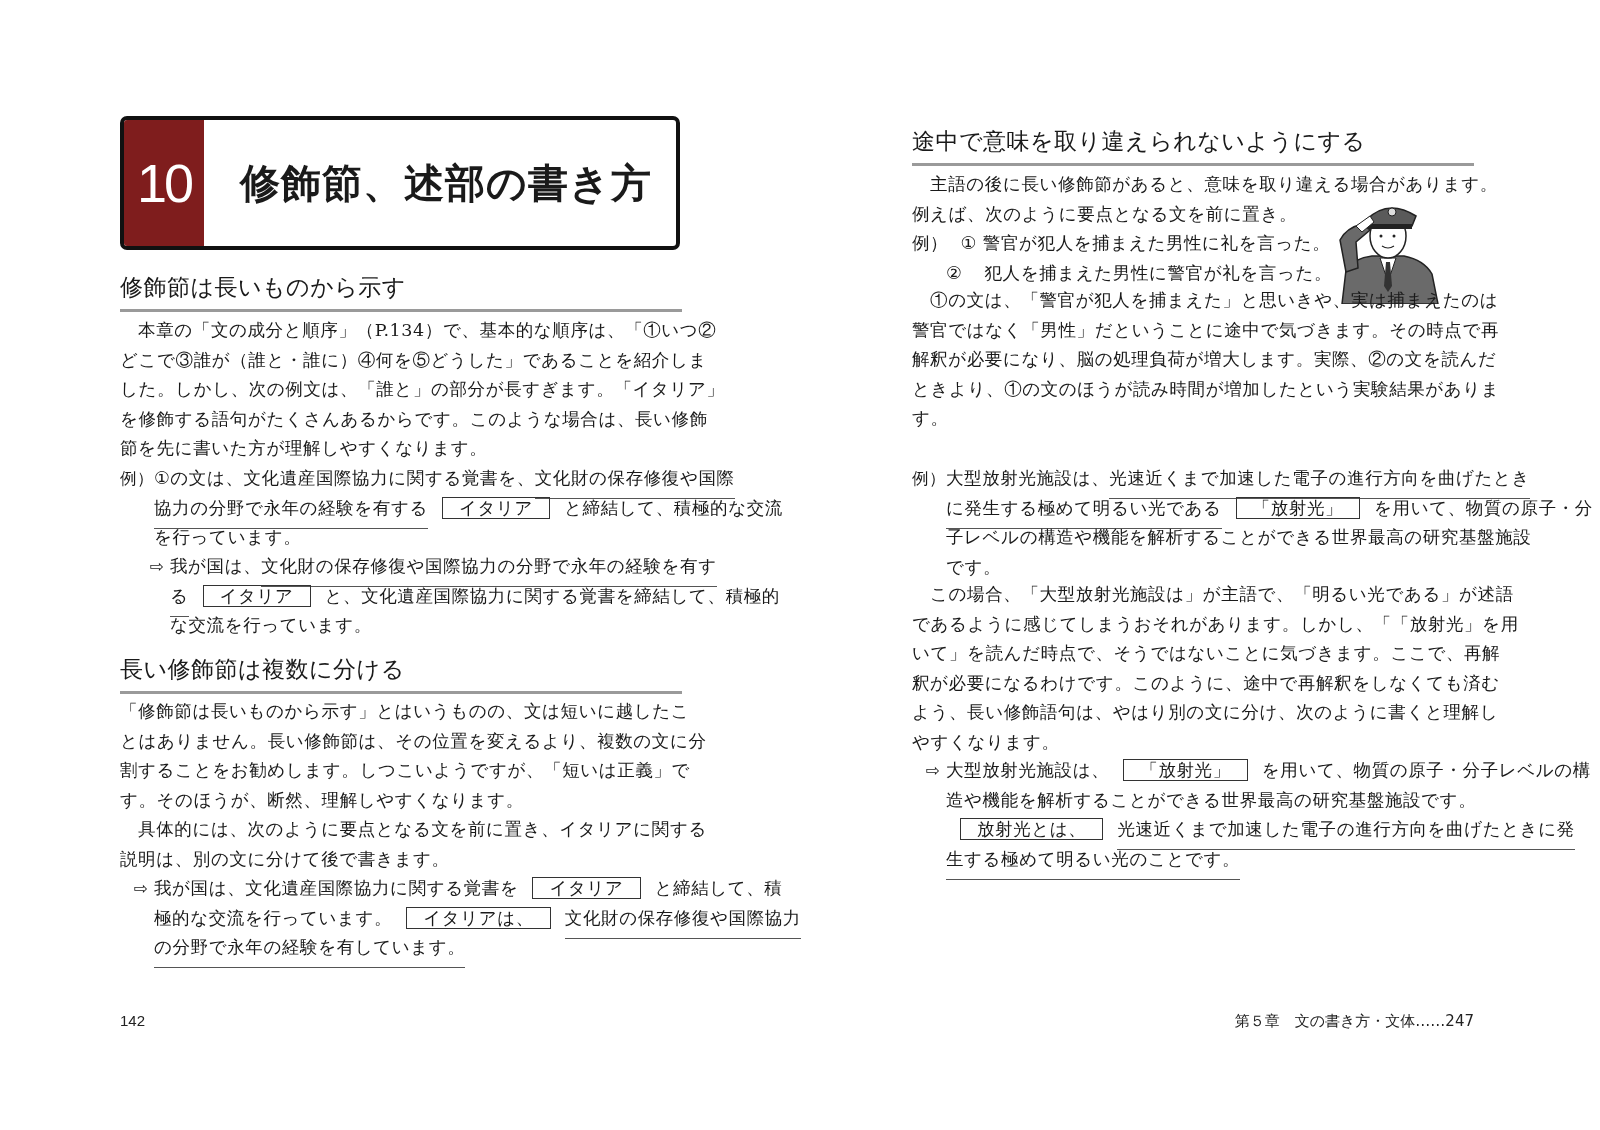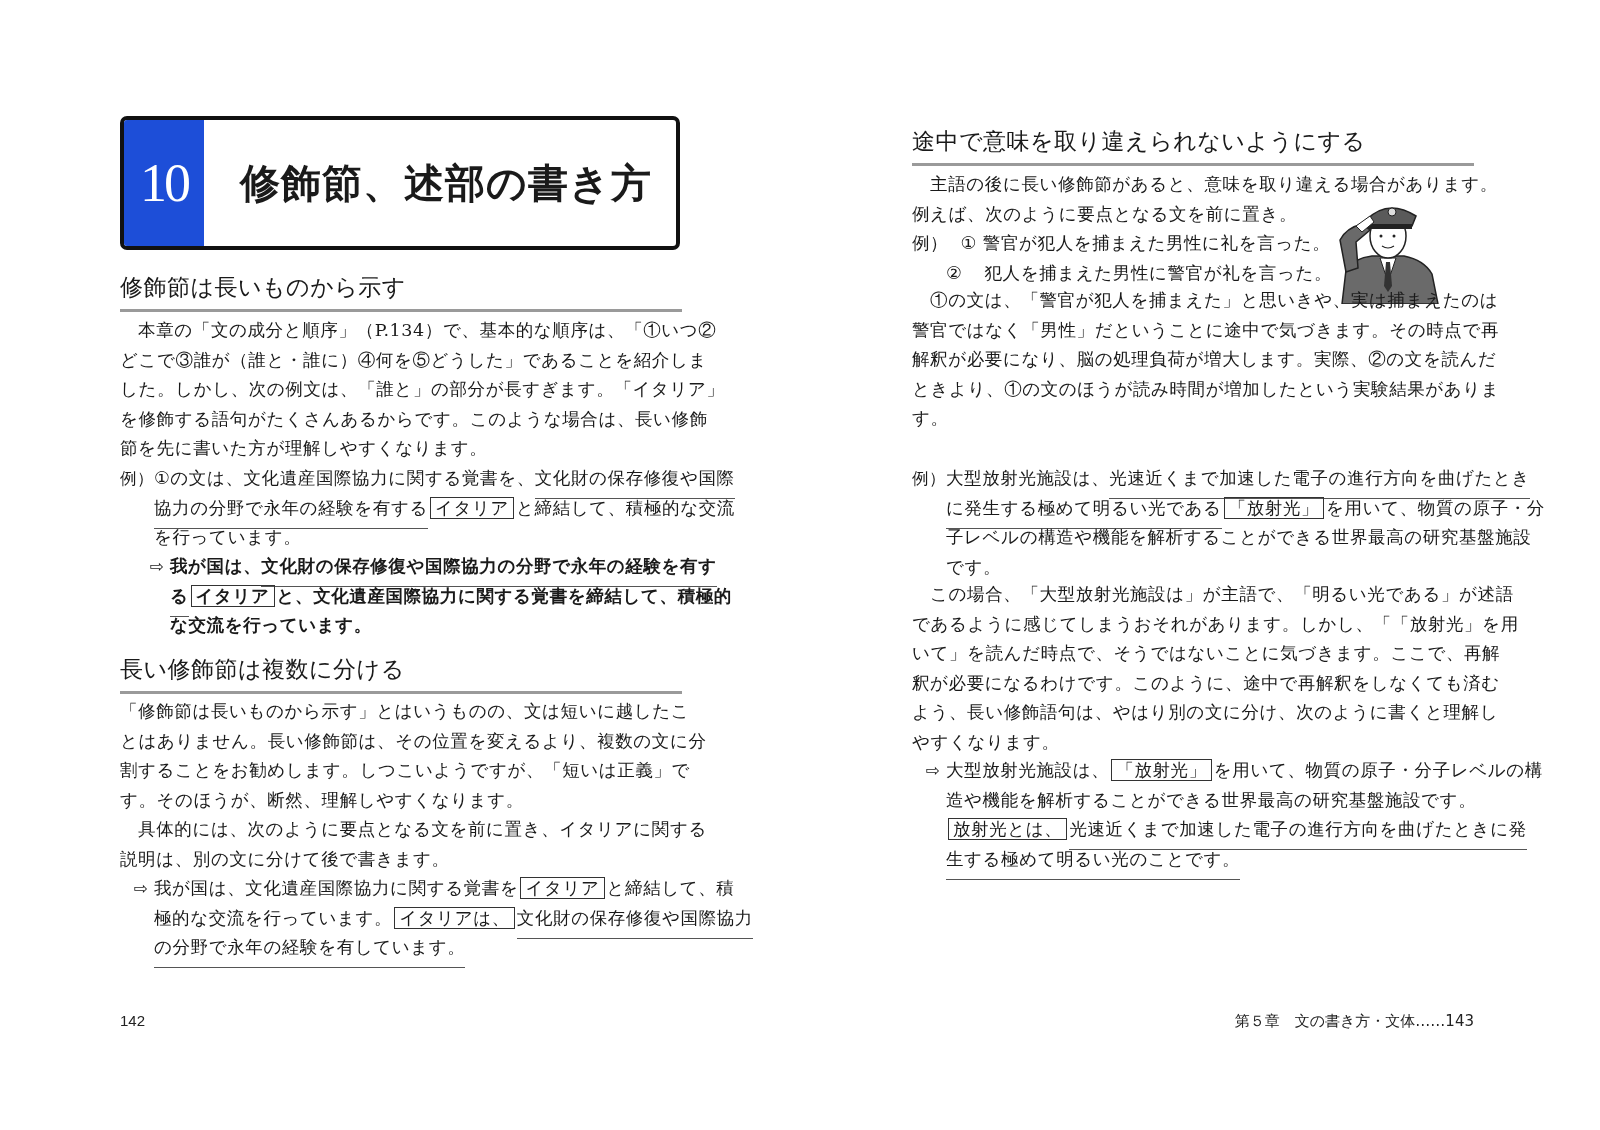--- a/index.html
+++ b/index.html
@@ -11,45 +11,45 @@
   .page { position: absolute; top: 0; height: 876px; }
   .page-left { left: 120px; width: 572px; }
   .page-right { left: 912px; width: 572px; }
 
   .chapter-box {
     position: absolute; left: 0; top: 116px; width: 560px; height: 134px;
     border: 4px solid #111; border-radius: 7px; background: #fff; box-sizing: border-box;
     display: flex; overflow: hidden;
   }
   .chapter-num {
-    width: 80px; background: #1d4ed8; color: #fff;
+    width: 80px; background: #7f1d1d; color: #fff;
     display: flex; align-items: center; justify-content: center;
-    font-family: Liberation Serif, serif; font-size: 54px; letter-spacing: -3px;
+    font-family: Liberation Sans, sans-serif; font-size: 54px; letter-spacing: -3px;
   }
   .chapter-title {
     flex: 1; display: flex; align-items: center; padding-left: 36px;
     font-family: "DejaVu Sans", sans-serif; font-weight: bold; font-size: 40px; letter-spacing: 1px;
   }
 
   .h2 {
     position: absolute; left: 0; width: 562px;
     font-family: "DejaVu Sans", sans-serif; font-size: 23px; letter-spacing: 0.5px;
     padding-bottom: 6px; border-bottom: 3px solid #9a9a9a;
   }
   .page-right .h2 { width: 562px; }
 
   .block { position: absolute; left: 0; width: 562px; }
   .line {
     height: 29.6px; line-height: 29.6px; font-size: 17.5px; white-space: nowrap; letter-spacing: 0.6px;
   }
   .sans { font-family: "DejaVu Sans", sans-serif; font-size: 16.5px; letter-spacing: 0.4px; }
   .u { border-bottom: 1.5px solid #555; padding-bottom: 10px; }
-  .bx { border: 1.2px solid #333; padding: 0 4px; margin: 0 2px; }
+  .bx { border: 1.2px solid #333; padding: 0 16px; margin: 0 14px; }
   .indent1 { padding-left: 34px; }
-  .indent2 { padding-left: 50px; font-weight: bold; }
+  .indent2 { padding-left: 50px; }
   .indent3 { padding-left: 34px; }
 
   .page-number {
     position: absolute; top: 1012px; font-family: "Liberation Sans", sans-serif; font-size: 15px; color: #222;
   }
   .officer { position: absolute; left: 420px; top: 196px; width: 112px; height: 108px; }
 </style>
 </head>
 <body>
 
@@ -176,15 +176,15 @@
     <span style="position:absolute;left:14px;top:0;line-height:29.6px">⇨</span>
     <div class="indent1">
         <div class="line"><span>大型放射光施設は、</span><span class="bx">「放射光」</span><span>を用いて、物質の原子・分子レベルの構</span></div>
         <div class="line"><span>造や機能を解析することができる世界最高の研究基盤施設です。</span></div>
         <div class="line"><span class="bx">放射光とは、</span><span class="u">光速近くまで加速した電子の進行方向を曲げたときに発</span></div>
         <div class="line"><span class="u">生する極めて明るい光のことです。</span></div>
       </div>
   </div>
 
   <div class="page-number" style="right:10px;font-family:'DejaVu Sans',sans-serif">
-    <span>第５章　文の書き方・文体……</span><span>143</span>
+    <span>第５章　文の書き方・文体……</span><span>247</span>
   </div>
 </div>
 
 </body></html>

